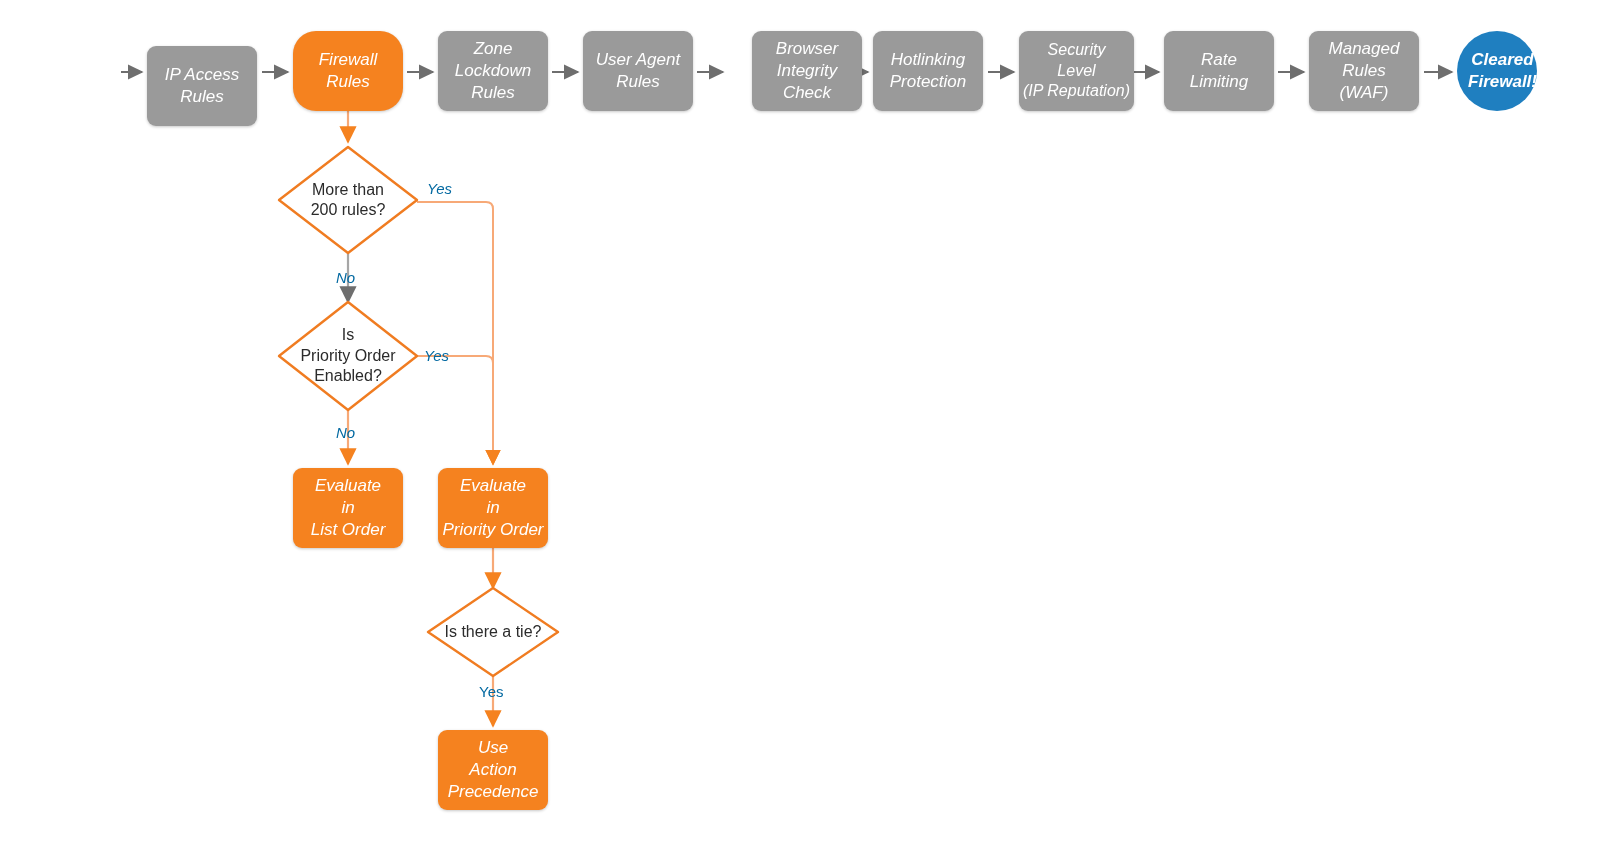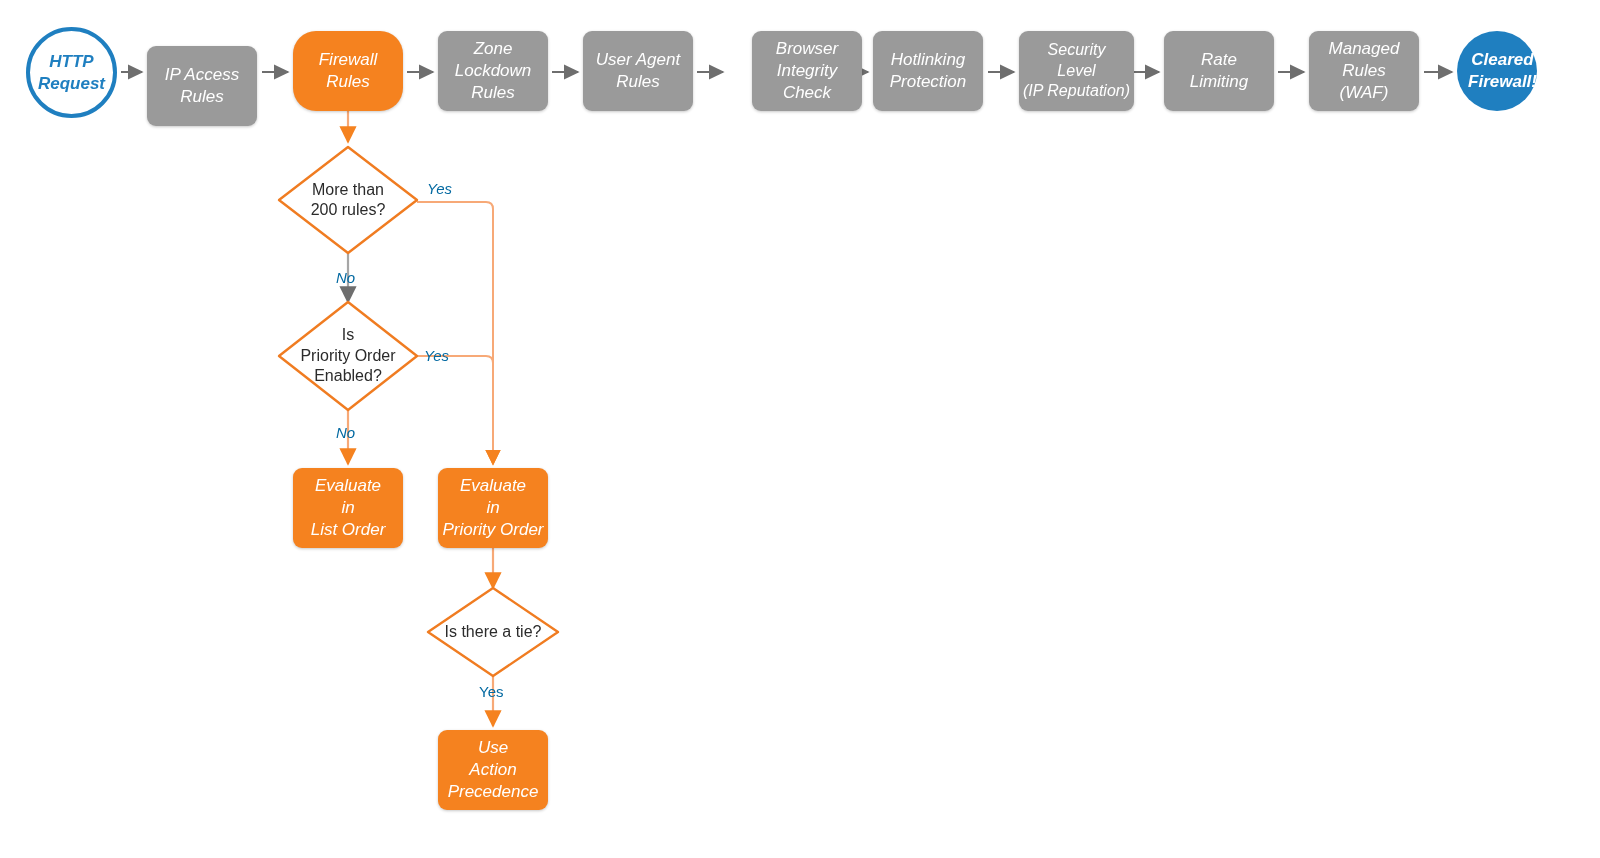--- a/index.html
+++ b/index.html
@@ -131,24 +131,20 @@
 
     <path d="M417,202 L486,202 Q493,202 493,209 L493,464" stroke="#f7a977" stroke-width="2" fill="none" marker-end="url(#ahOrange)"></path>
 
     <path d="M417,356 L486,356 Q493,356 493,363 L493,464" stroke="#f7a977" stroke-width="2" fill="none" marker-end="url(#ahOrange)"></path>
 
     <path d="M493,548 L493,588" stroke="#f7a977" stroke-width="2.2" fill="none" marker-end="url(#ahOrange)"></path>
 
     <path d="M493,676 L493,726" stroke="#f7a977" stroke-width="2.2" fill="none" marker-end="url(#ahOrange)"></path>
   </svg>
 
-  <div class="node terminator hollow" style="left:26px; top:27px; width:91px; height:91px;">
-    <span class="txt">HTTP
-Request</span>
-  </div>
 
   <div class="node pbox gray" style="left:147px; top:46px; width:110px; height:80px;">
     <span class="txt">IP Access
 Rules</span>
   </div>
 
   <div class="node pbox orange" style="left:293px; top:31px; width:110px; height:80px;border-radius:23px;">
     <span class="txt">Firewall
 Rules</span>
   </div>

